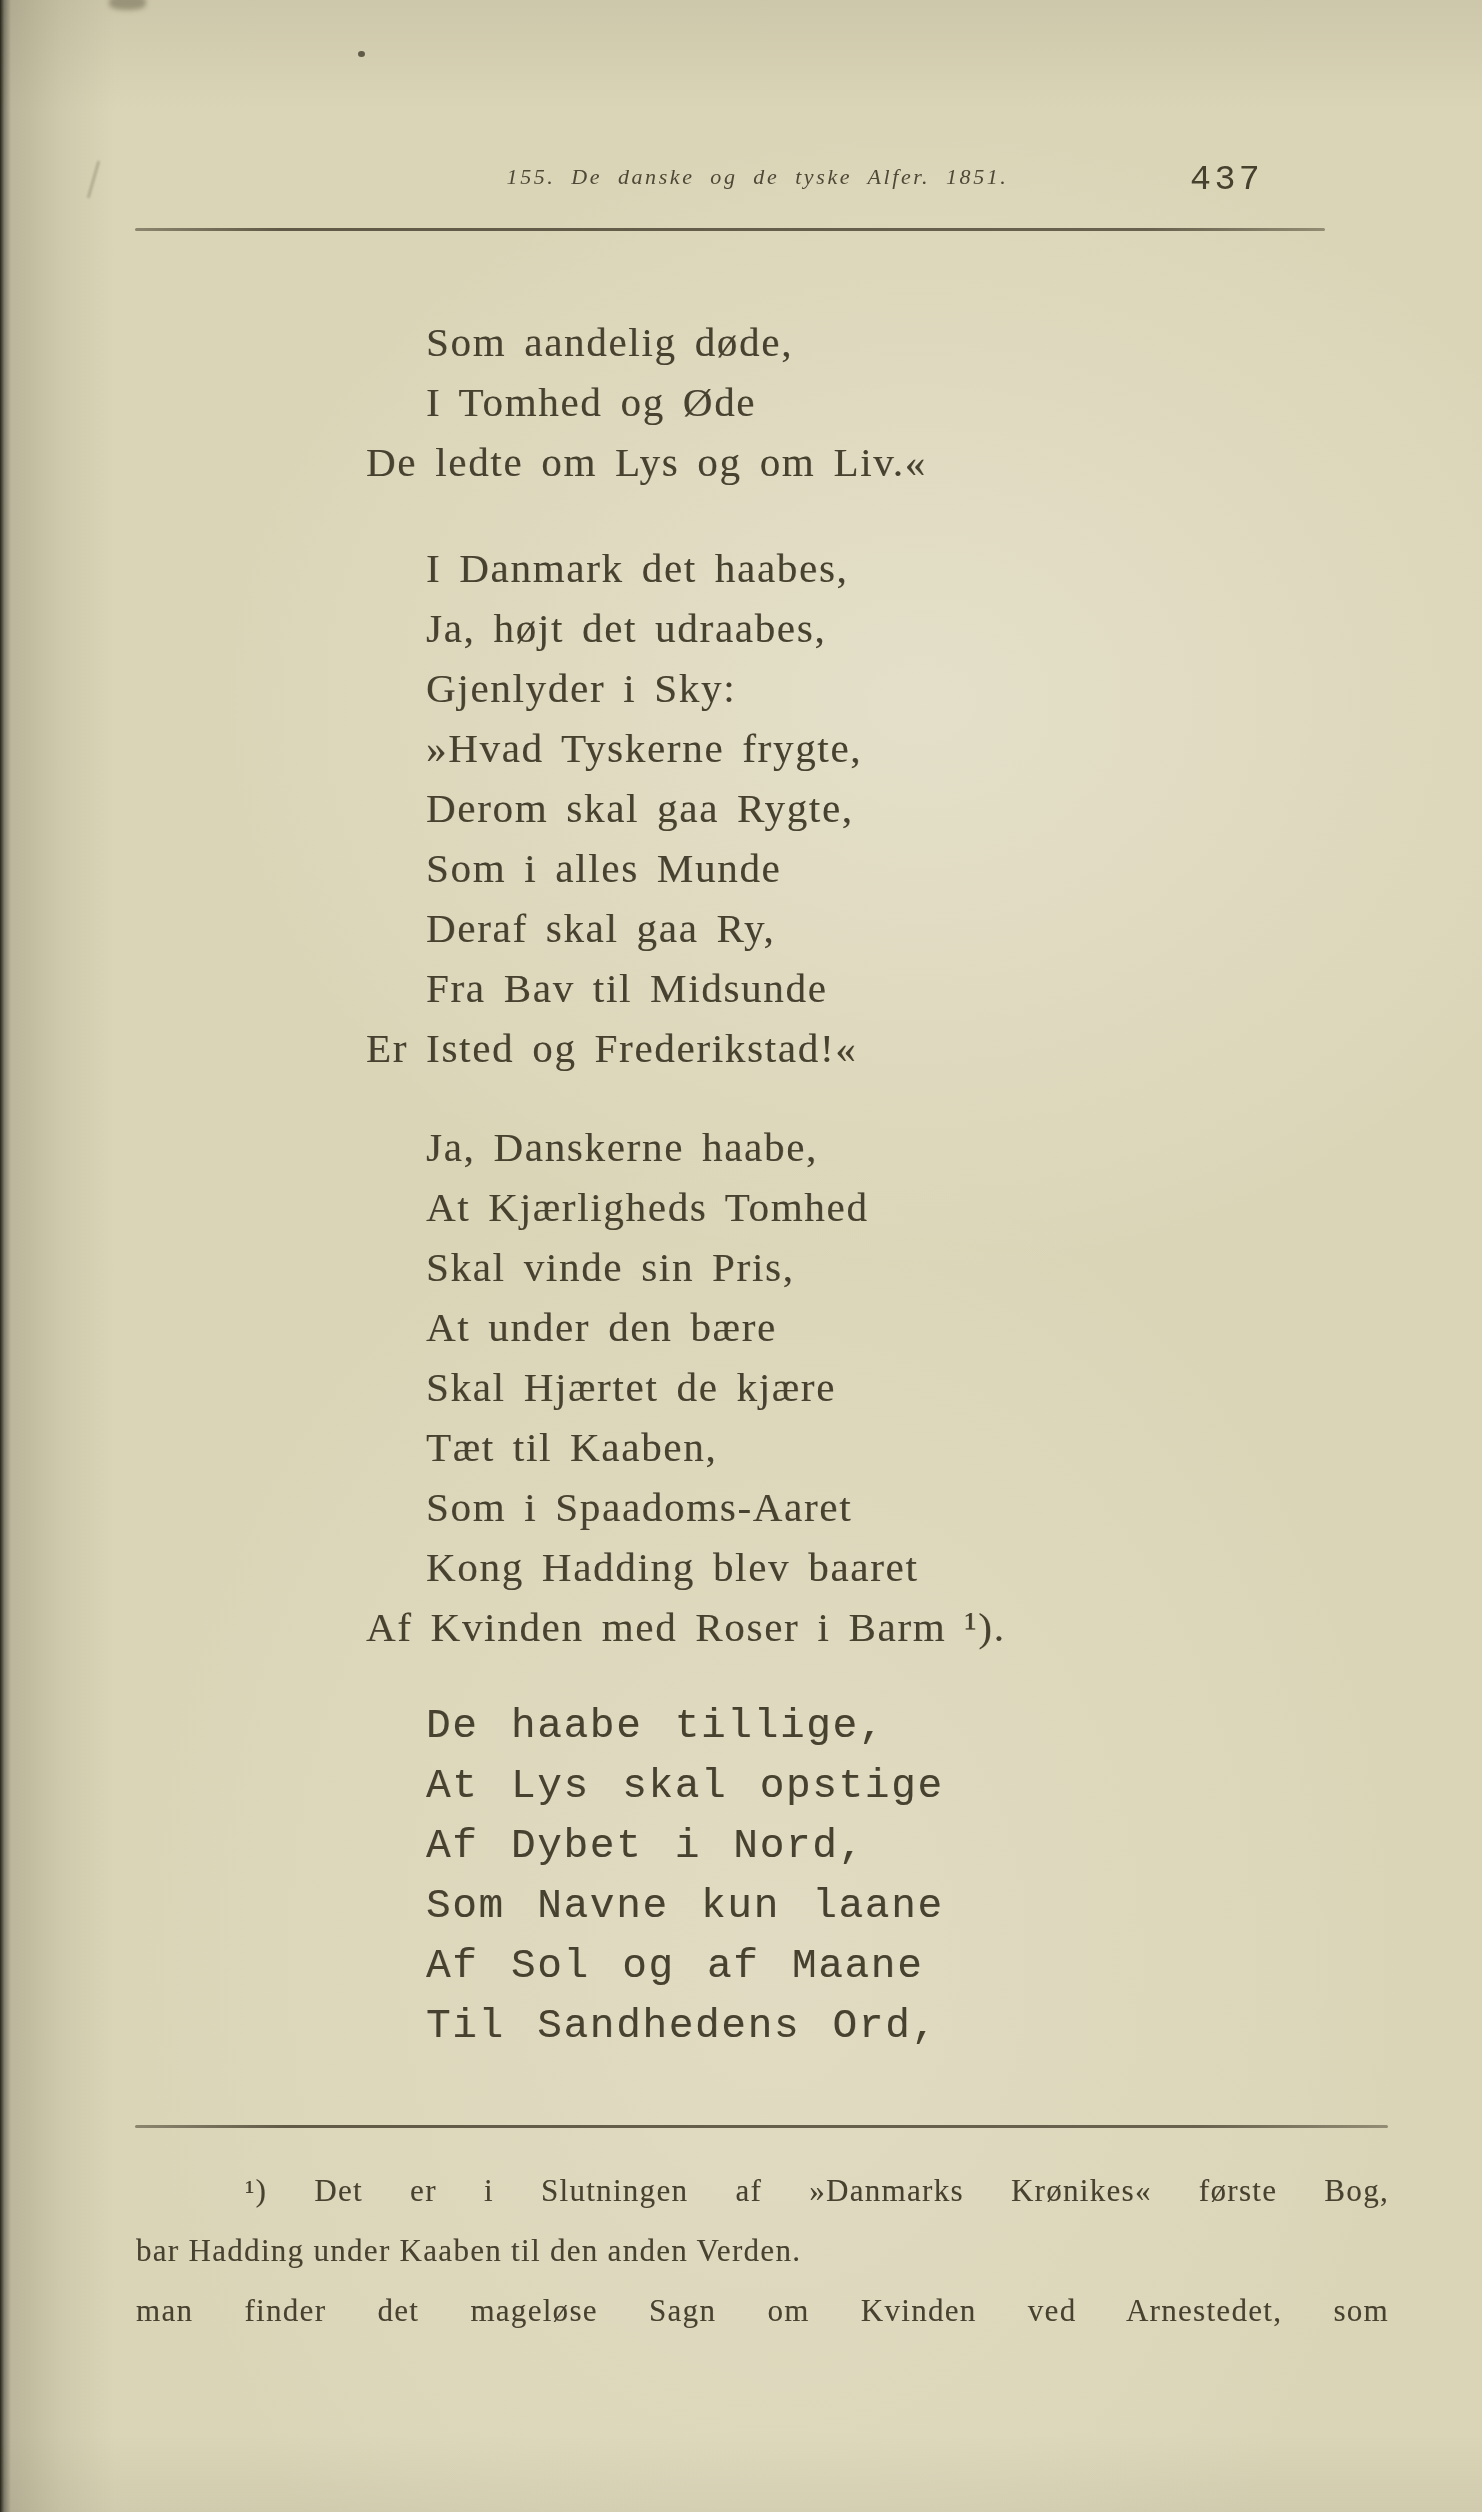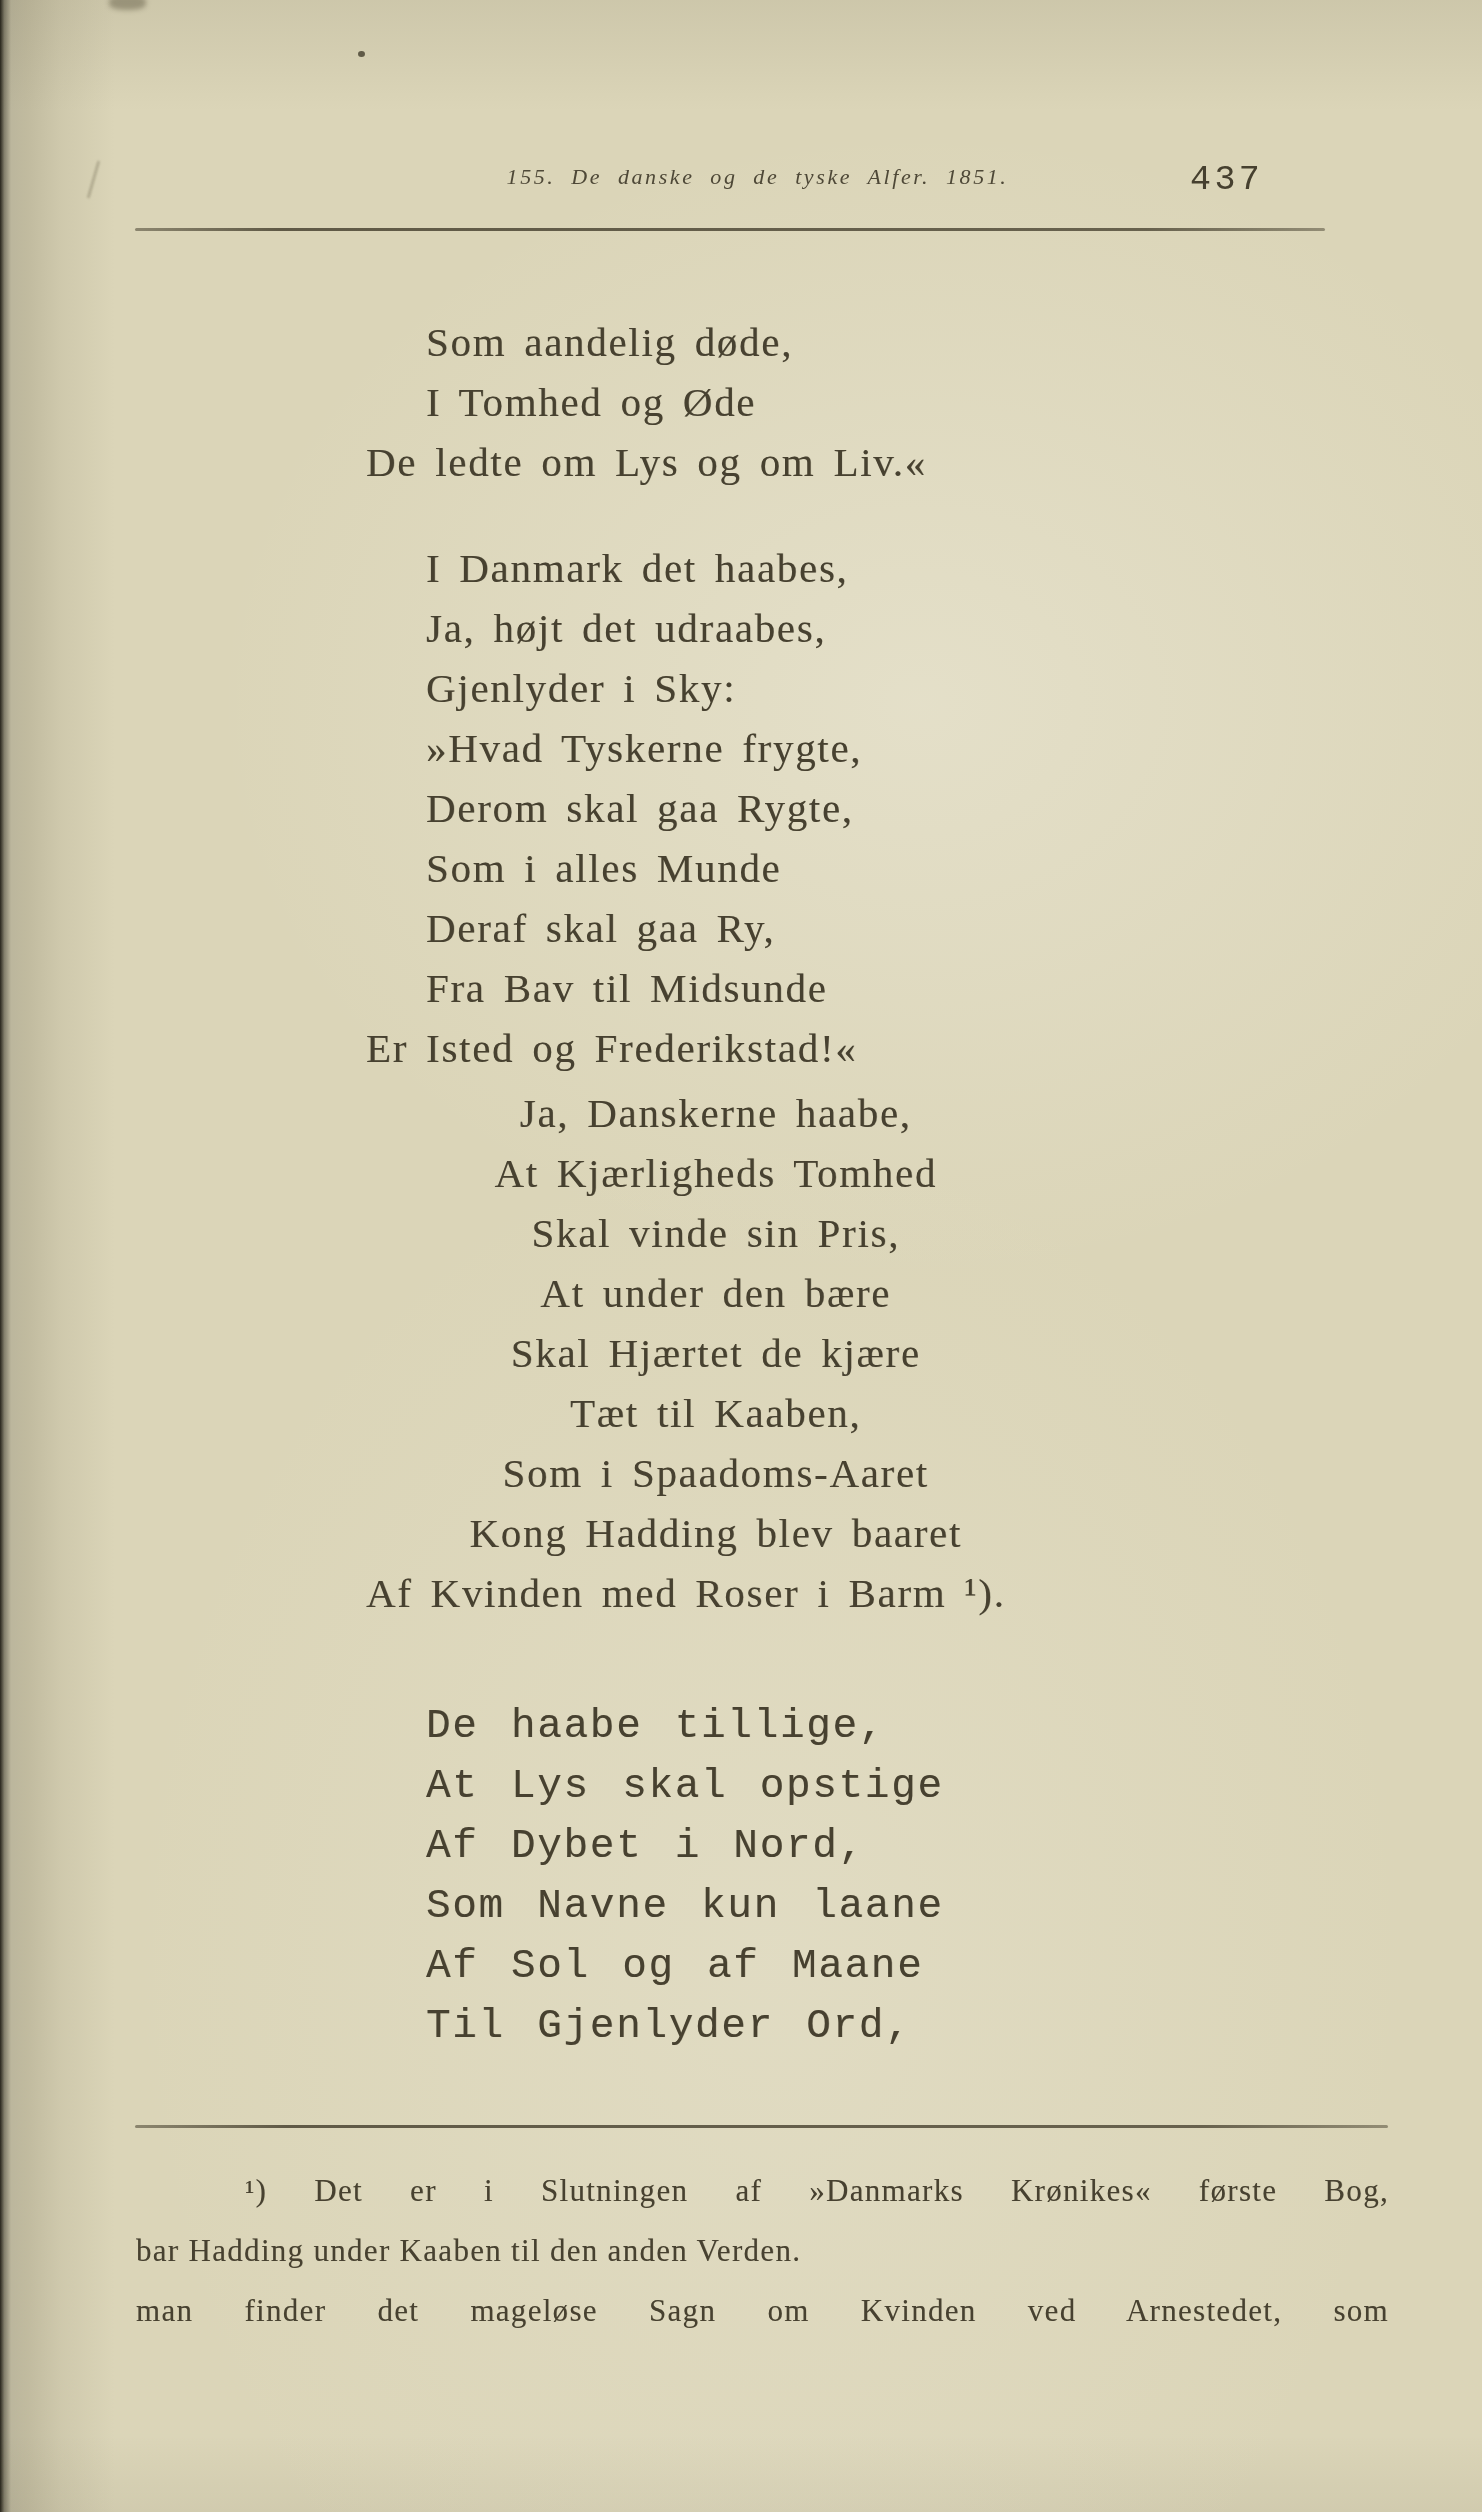--- a/index.html
+++ b/index.html
@@ -65,21 +65,21 @@
     left: 426px;
     font-size: 41px;
     line-height: 60px;
     letter-spacing: 1.7px;
     word-spacing: 6px;
     white-space: nowrap;
     text-shadow: 0.4px 0.4px 0.4px rgba(71,65,48,.35);
   }
   .stanza:nth-child(1) { top: 312px; }
   .stanza:nth-child(2) { top: 538px; }
-  .stanza:nth-child(3) { top: 1083px; text-align: center; }
+  .stanza:nth-child(3) { top: 1117px; }
   .stanza:nth-child(4) { top: 1696px; font-family: Liberation Mono, monospace; }
   .line.outdent { margin-left: -60px; }
 
   .footnote {
     position: absolute;
     left: 136px;
     top: 2161px;
     width: 1253px;
     font-size: 31px;
     line-height: 60px;
@@ -133,21 +133,21 @@
         <div class="line">Som i Spaadoms-Aaret</div>
         <div class="line">Kong Hadding blev baaret</div>
         <div class="line outdent">Af Kvinden med Roser i Barm ¹).</div>
       </div>
       <div class="stanza">
         <div class="line">De haabe tillige,</div>
         <div class="line">At Lys skal opstige</div>
         <div class="line">Af Dybet i Nord,</div>
         <div class="line">Som Navne kun laane</div>
         <div class="line">Af Sol og af Maane</div>
-        <div class="line">Til Gjenlyder Ord,</div>
+        <div class="line">Til Sandhedens Ord,</div>
       </div>
     </main>
 
   <div class="rule foot-rule"></div>
 
   <div class="footnote" id="footnote">
       <div class="fn-line fn-first fn-just">¹) Det er i Slutningen af »Danmarks Krønikes« første Bog,</div>
       <div class="fn-line">bar Hadding under Kaaben til den anden Verden.</div>
       <div class="fn-line fn-just">man finder det mageløse Sagn om Kvinden ved Arnestedet, som</div>
     </div>

